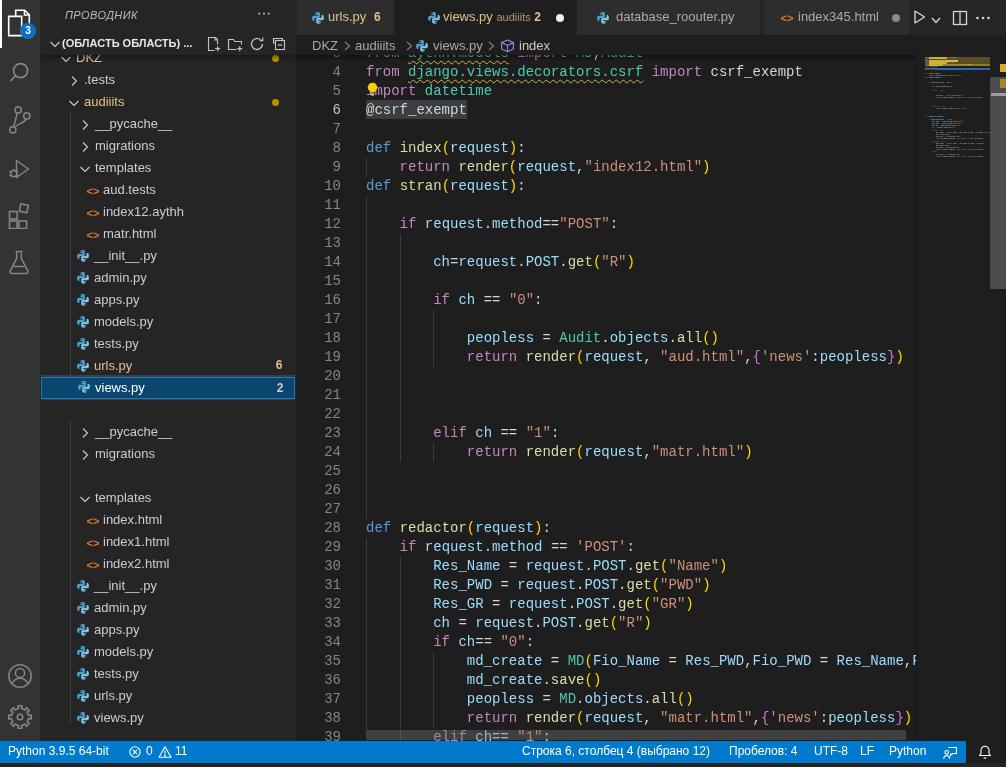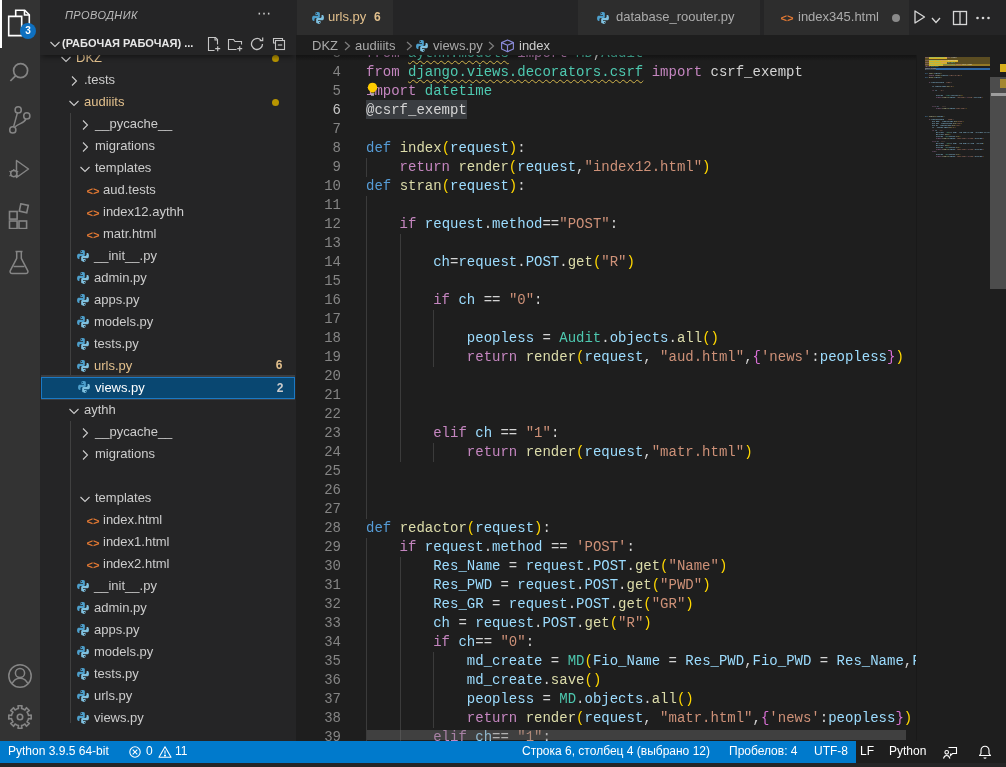--- a/index.html
+++ b/index.html
@@ -43,21 +43,21 @@
 #codepre{position:absolute;left:70px;top:-49px;color:#d4d4d4;}
 .k{color:#C586C0;}.d{color:#569CD6;}.f{color:#DCDCAA;}.v{color:#9CDCFE;}.s{color:#CE9178;}
 .t{color:#4EC9B0;}.p{color:#D4D4D4;}.b1{color:#FFD700;}.b2{color:#DA70D6;}
 .sq{text-decoration:underline;text-decoration-style:wavy;text-decoration-color:#d2b44c;text-decoration-thickness:1px;text-underline-offset:3px;}
 .sel{background:#3A3D41;box-shadow:0 1px 0 #3A3D41,0 -2px 0 #3A3D41;}
 .iguide{position:absolute;width:1px;background:#3b3b3b;}
 #minimap{position:absolute;left:916px;top:55px;width:74px;height:686px;overflow:hidden;background:#1e1e1e;border-left:1px solid #191919;}
 #minipre{position:absolute;left:8px;top:2px;transform:scale(0.108,0.115);transform-origin:0 0;color:#d4d4d4;}
 #vscroll{position:absolute;left:990px;top:57px;width:16px;height:684px;background:#1e1e1e;}
 #hscroll{position:absolute;left:367px;top:730px;width:539px;height:10px;background:rgba(121,121,121,0.38);}
-#statusbar{position:absolute;left:0;top:741px;width:856px;height:22px;background:#007ACC;color:#ffffff;font-size:12px;}
+#statusbar{position:absolute;left:0;top:741px;width:966px;height:22px;background:#007ACC;color:#ffffff;font-size:12px;}
 #statusbar .sitem{position:absolute;top:3px;white-space:pre;}
 #bottomstrip{position:absolute;left:0;top:763px;width:1006px;height:4px;background:#252526;}
 </style></head>
 <body>
 
 <div id="activitybar">
 <div class="actind"></div>
 <div class="aicon" style="top:9px"><svg width="26" height="28" viewBox="0 0 26 28" style="">
         <g fill="none" stroke="#ffffff" stroke-width="1.6">
           <path d="M8.7 20.2V1.2h9l4.6 4.6v14.4z"></path>
@@ -249,26 +249,20 @@
           <g transform="scale(0.8750)">
             <g>
 <path fill="#4d9fcb" d="M7.9 1.2c-3 0-2.8 1.3-2.8 1.3v2.2h2.9v.7H3.2s-2-.2-2 2.9 1.7 3 1.7 3h1v-1.5s-.1-1.7 1.7-1.7h2.9s1.6 0 1.6-1.6V3s.3-1.8-2.2-1.8zm-1.6 1a.6.6 0 1 1 0 1.2.6.6 0 0 1 0-1.2z"></path>
 <path fill="#7fc1e0" d="M8.1 14.8c3 0 2.8-1.3 2.8-1.3v-2.2H8v-.7h4.8s2 .2 2-2.9-1.7-3-1.7-3h-1v1.5s.1 1.7-1.7 1.7H7.5s-1.6 0-1.6 1.6v3s-.3 1.8 2.2 1.8zm1.6-1a.6.6 0 1 1 0-1.2.6.6 0 0 1 0 1.2z"></path>
 </g>
           </g>
         </svg></span>
       <span class="tlabel" style="left:53px;color:#ffffff">views.py</span>
       <span class="tbadge" style="color:#cccccc">2</span>
     </div>
-<div class="trow" style="top:399px">
-      <span class="ticon" style="left:25px"><svg width="16" height="16" viewBox="0 0 16 16" style="">
-          <path fill="none" stroke="#cccccc" stroke-width="1.1" d="M3.5 6 8 10.5 12.5 6"></path>
-        </svg></span>
-      <span class="tlabel" style="left:43px;color:#cccccc">aythh</span>
-    </div>
 <div class="trow" style="top:421px">
       <span class="ticon" style="left:36px"><svg width="16" height="16" viewBox="0 0 16 16" style="">
           <path fill="none" stroke="#cccccc" stroke-width="1.1" d="M6 3.5 10.5 8 6 12.5"></path>
         </svg></span>
       <span class="tlabel" style="left:54px;color:#cccccc">__pycache__</span>
     </div>
 <div class="trow" style="top:443px">
       <span class="ticon" style="left:36px"><svg width="16" height="16" viewBox="0 0 16 16" style="">
           <path fill="none" stroke="#cccccc" stroke-width="1.1" d="M6 3.5 10.5 8 6 12.5"></path>
         </svg></span>
@@ -372,21 +366,21 @@
 <path fill="#7fc1e0" d="M8.1 14.8c3 0 2.8-1.3 2.8-1.3v-2.2H8v-.7h4.8s2 .2 2-2.9-1.7-3-1.7-3h-1v1.5s.1 1.7-1.7 1.7H7.5s-1.6 0-1.6 1.6v3s-.3 1.8 2.2 1.8zm1.6-1a.6.6 0 1 1 0-1.2.6.6 0 0 1 0 1.2z"></path>
 </g>
           </g>
         </svg></span>
       <span class="tlabel" style="left:53px;color:#cccccc">views.py</span>
     </div>
 <div class="sechdr">
       <span class="chev"><svg width="16" height="16" viewBox="0 0 16 16" style="">
           <path fill="none" stroke="#cccccc" stroke-width="1.1" d="M3.5 6 8 10.5 12.5 6"></path>
         </svg></span>
-      <span class="lbl">(РАБОЧАЯ РАБОЧАЯ) ...</span>
+      <span class="lbl">(ОБЛАСТЬ ОБЛАСТЬ) ...</span>
       <span class="hic" style="left:165px"><svg width="16" height="16" viewBox="0 0 16 16" style="">
           <g fill="none" stroke="#c5c5c5" stroke-width="1.1">
             <path d="M12.5 8.5v-5l-2-2h-7v13h6"></path>
             <path d="M10 1.5v2.5h2.5"></path>
             <path d="M12.7 10.2v5M10.2 12.7h5" stroke-width="1.2"></path>
           </g>
         </svg></span>
       <span class="hic" style="left:187px"><svg width="16" height="16" viewBox="0 0 16 16" style="">
           <g fill="none" stroke="#c5c5c5" stroke-width="1.1">
             <path d="M9.5 13.5h-8v-10h5l1.5 2h6.5v3"></path>
@@ -413,20 +407,32 @@
       <span class="ticn" style="left:14px;top:11px"><svg width="14" height="14" viewBox="0 0 14 14" style="">
           <g transform="scale(0.8750)">
             <g>
 <path fill="#4d9fcb" d="M7.9 1.2c-3 0-2.8 1.3-2.8 1.3v2.2h2.9v.7H3.2s-2-.2-2 2.9 1.7 3 1.7 3h1v-1.5s-.1-1.7 1.7-1.7h2.9s1.6 0 1.6-1.6V3s.3-1.8-2.2-1.8zm-1.6 1a.6.6 0 1 1 0 1.2.6.6 0 0 1 0-1.2z"></path>
 <path fill="#7fc1e0" d="M8.1 14.8c3 0 2.8-1.3 2.8-1.3v-2.2H8v-.7h4.8s2 .2 2-2.9-1.7-3-1.7-3h-1v1.5s.1 1.7-1.7 1.7H7.5s-1.6 0-1.6 1.6v3s-.3 1.8 2.2 1.8zm1.6-1a.6.6 0 1 1 0-1.2.6.6 0 0 1 0 1.2z"></path>
 </g>
           </g>
         </svg></span>
       <span class="tlbl" style="left:31px;color:#E2C08D">urls.py</span>
       <span class="tnum" style="position:absolute;left:77px;top:10px">6</span>
+    </div>
+<div class="tab active" style="left:99px;width:181px">
+      <span class="ticn" style="left:32px;top:11px"><svg width="14" height="14" viewBox="0 0 14 14" style="">
+          <g transform="scale(0.8750)">
+            <g>
+<path fill="#4d9fcb" d="M7.9 1.2c-3 0-2.8 1.3-2.8 1.3v2.2h2.9v.7H3.2s-2-.2-2 2.9 1.7 3 1.7 3h1v-1.5s-.1-1.7 1.7-1.7h2.9s1.6 0 1.6-1.6V3s.3-1.8-2.2-1.8zm-1.6 1a.6.6 0 1 1 0 1.2.6.6 0 0 1 0-1.2z"></path>
+<path fill="#7fc1e0" d="M8.1 14.8c3 0 2.8-1.3 2.8-1.3v-2.2H8v-.7h4.8s2 .2 2-2.9-1.7-3-1.7-3h-1v1.5s.1 1.7-1.7 1.7H7.5s-1.6 0-1.6 1.6v3s-.3 1.8 2.2 1.8zm1.6-1a.6.6 0 1 1 0-1.2.6.6 0 0 1 0 1.2z"></path>
+</g>
+          </g>
+        </svg></span>
+      <span class="tlbl" style="left:48px;color:#E2C08D">views.py <span class="tdesc">audiiits</span> <span class="tnum">2</span></span>
+      <span class="dirty" style="left:161px;background:#f0f0f0"></span>
     </div>
 <div class="tab" style="left:282px;width:182px">
       <span class="ticn" style="left:18px;top:11px"><svg width="14" height="14" viewBox="0 0 14 14" style="">
           <g transform="scale(0.8750)">
             <g>
 <path fill="#4d9fcb" d="M7.9 1.2c-3 0-2.8 1.3-2.8 1.3v2.2h2.9v.7H3.2s-2-.2-2 2.9 1.7 3 1.7 3h1v-1.5s-.1-1.7 1.7-1.7h2.9s1.6 0 1.6-1.6V3s.3-1.8-2.2-1.8zm-1.6 1a.6.6 0 1 1 0 1.2.6.6 0 0 1 0-1.2z"></path>
 <path fill="#7fc1e0" d="M8.1 14.8c3 0 2.8-1.3 2.8-1.3v-2.2H8v-.7h4.8s2 .2 2-2.9-1.7-3-1.7-3h-1v1.5s.1 1.7-1.7 1.7H7.5s-1.6 0-1.6 1.6v3s-.3 1.8 2.2 1.8zm1.6-1a.6.6 0 1 1 0-1.2.6.6 0 0 1 0 1.2z"></path>
 </g>
           </g>
         </svg></span>

